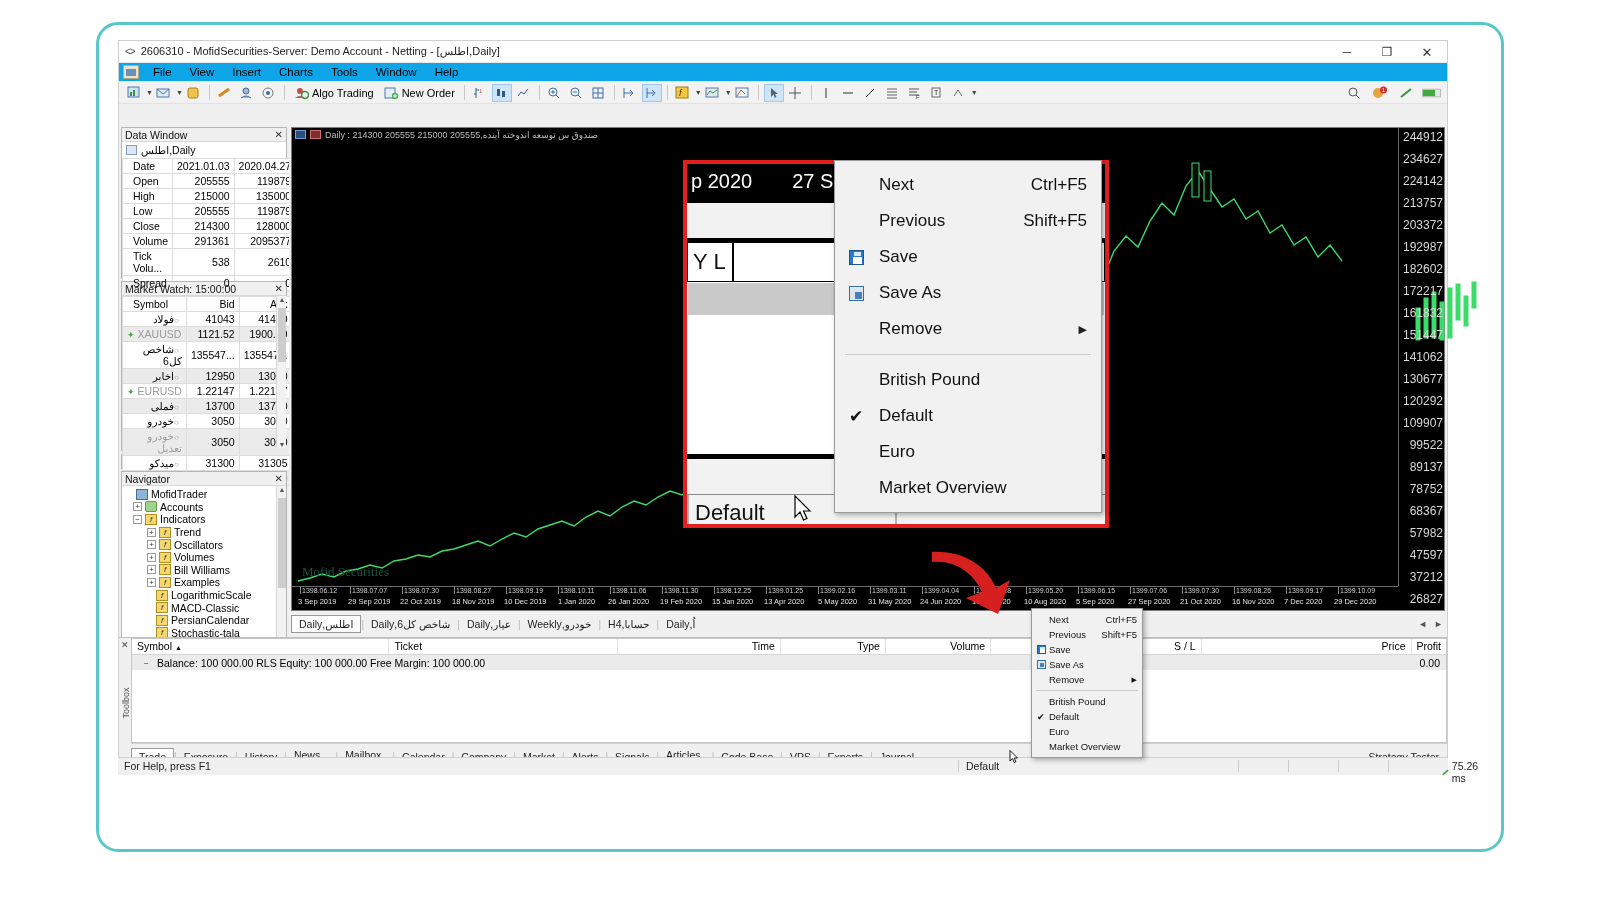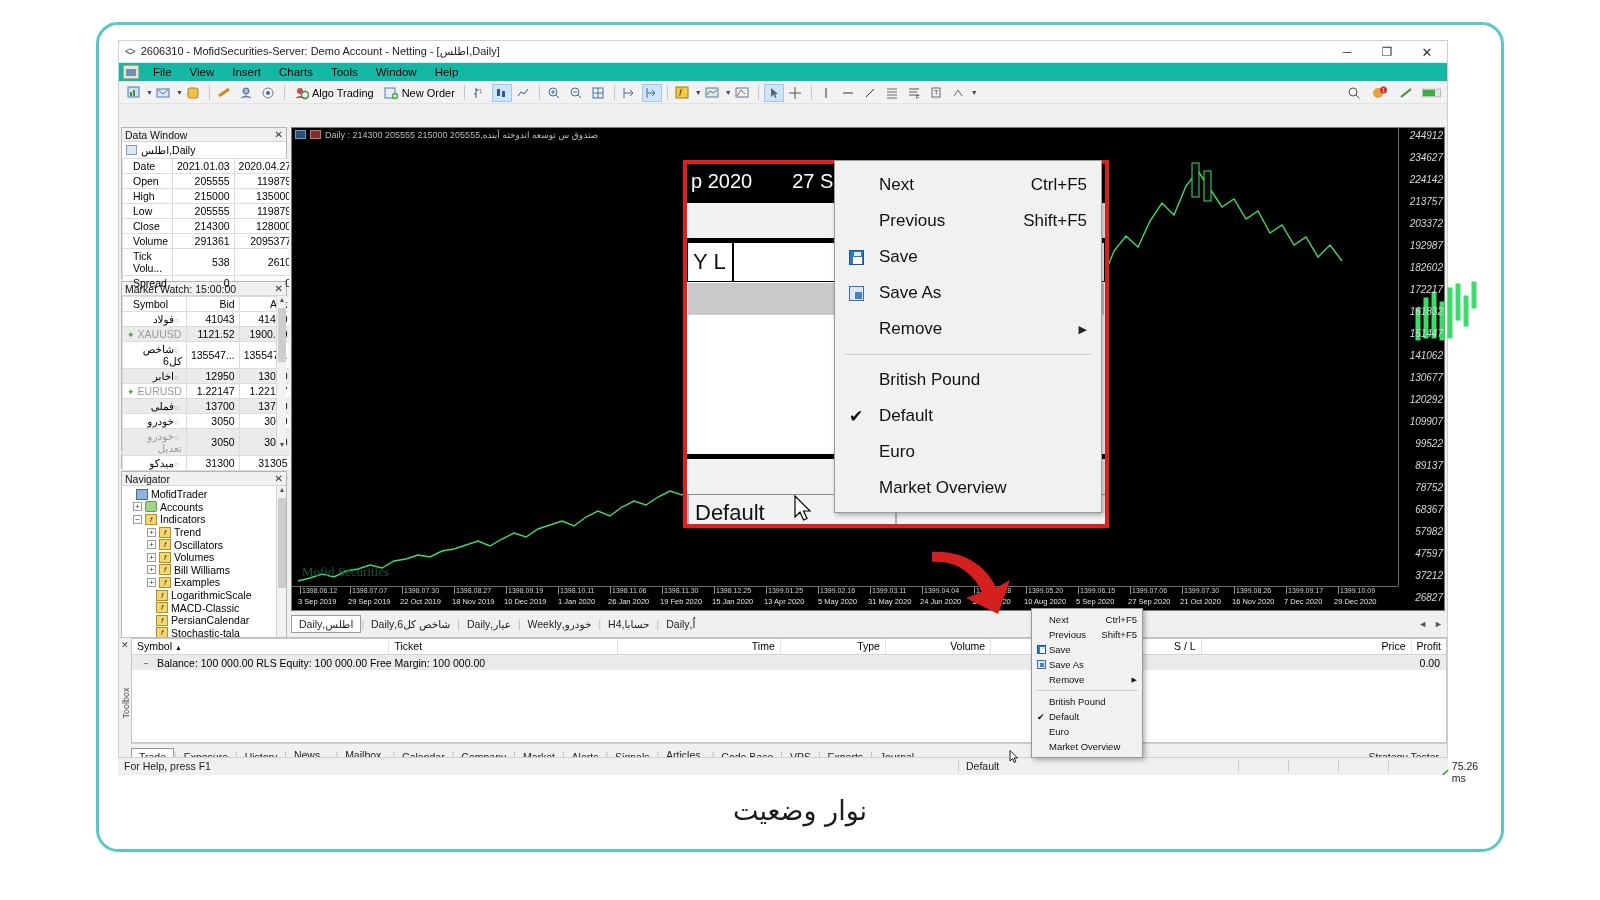--- a/index.html
+++ b/index.html
@@ -34,21 +34,21 @@
   .titlebar {
     height:22px; background:#ffffff; display:flex; align-items:center;
     padding-left:6px; border-bottom:1px solid #e8e8e8; position:relative;
   }
   .titlebar .tlogo { font-size:10px; color:#444; margin-right:6px; letter-spacing:-1px;}
   .titlebar .ttext { font-size:11px; color:#222; }
   .winbtns { position:absolute; right:0; top:0; height:22px; display:flex; }
   .winbtn { width:40px; height:22px; display:flex; align-items:center; justify-content:center; font-size:12px; color:#333; }
   .winbtn:last-child { font-size:13px; }
 
-  .menubar { height:19px; display:flex; align-items:center; padding-left:4px; background:#14b8a6; border-bottom:1px solid #e2e2e2;}
+  .menubar { height:19px; display:flex; align-items:center; padding-left:4px; background:#0ea5e9; border-bottom:1px solid #e2e2e2;}
   .menubar .appicon { width:16px;height:14px;margin-right:5px;background:#e9e4d2;border:1px solid #b9a97c;border-radius:1px;position:relative;}
   .menubar .appicon:after{content:"";position:absolute;left:2px;top:3px;width:10px;height:7px;background:#6f8fb5;}
   .menuitem { padding:2px 9px; font-size:11.5px; color:#000; }
 
   .toolbar { height:22px; display:flex; align-items:center; padding-left:4px; background:#f2f2f2; border-bottom:1px solid #e2e2e2; position:relative;}
   .tbtn { width:20px;height:18px;display:flex;align-items:center;justify-content:center;margin:0 1px; font-size:11px;}
   .tbtn.sel { background:#cfe5f7; border:1px solid #9fc8e8; }
   .tsep { width:1px;height:15px;background:#c8c8c8;margin:0 4px; }
   .tlabelbtn { display:flex;align-items:center;gap:3px;padding:0 5px;height:18px;font-size:11px;}
   .tarrow { font-size:7px;color:#444;margin-left:1px;}
@@ -101,21 +101,21 @@
   .chartwin { position:absolute; left:2px; top:2px; right:2px; bottom:26px; background:#000; border:1px solid #7a7a7a;}
   .chdr { height:13px; background:#000; color:#bdbdbd; font-size:9px; display:flex; align-items:center; gap:4px; padding-left:3px;}
   .chdr .cico { width:11px;height:9px;background:#2a4f7a;border:1px solid #6f9fd0;}
   .chdr .cico2 { width:11px;height:9px;background:#7a3030;border:1px solid #d06f6f;}
   .watermark { position:absolute; left:10px; bottom:30px; color:#17553e; font-size:13px; font-family:"Liberation Serif", serif;}
   .timeaxis { position:absolute; left:0; right:46px; bottom:0; height:24px; border-top:1px solid #6b6b6b;}
   .tick { position:absolute; top:0; font-size:7px; color:#cfcfcf; white-space:nowrap;}
   .tick2 { position:absolute; top:10px; font-size:7.5px; color:#e4e4e4; white-space:nowrap;}
   .tickline { position:absolute; top:0; width:1px; height:7px; background:#8c8c8c;}
   .priceaxis { position:absolute; right:0; top:0; bottom:24px; width:46px; border-left:1px solid #6b6b6b;}
-  .plabel { position:absolute; right:1px; font-size:10px; color:#d8d8d8;font-style:italic;}
+  .plabel { position:absolute; right:1px; font-size:12px; color:#d8d8d8;}
 
   .charttabs { position:absolute; left:2px; right:2px; bottom:2px; height:22px; display:flex; align-items:center; background:#f0f0f0;}
   .ctab { font-size:10.5px; padding:2px 7px; color:#222;}
   .ctab.sel { background:#fff; border:1px solid #9a9a9a; }
   .csep { color:#b8b8b8; font-size:10px;}
   .ctabs-arrows { position:absolute; right:2px; display:flex; gap:7px; font-size:9px; color:#555;}
 
   
   .toolbox { position:absolute; left:0; right:0; bottom:0; height:132px; background:#f0f0f0; border-top:1px solid #c0c0c0;}
   .tbx-side { position:absolute; left:0; top:0; width:12px; bottom:0; background:#f0f0f0; }
@@ -991,14 +991,13 @@
     <path d="M2 4 C 30 2, 56 16, 66 40 L 80 32 L 68 66 L 36 50 L 52 44 C 44 26, 26 12, 2 14 Z" fill="#d62020"></path>
   </svg>
 
   <svg class="cursor" style="left:793px; top:495px;" width="22" height="28" viewBox="0 0 22 28">
     <path d="M2 1 L2 22 L7 17 L10.5 25 L14 23.5 L10.5 16 L17 16 Z" fill="#ffffff" stroke="#000" stroke-width="1.2"></path>
   </svg>
   <svg class="cursor" style="left:1009px; top:750px;" width="11" height="14" viewBox="0 0 11 14">
     <path d="M1 0.5 L1 11 L3.5 8.5 L5.2 12.5 L6.9 11.7 L5.2 8 L8.5 8 Z" fill="#ffffff" stroke="#000" stroke-width=".9"></path>
   </svg>
 
-  <div class="caption">نوار وضعیت</div>
 </div>
 
 </body></html>

